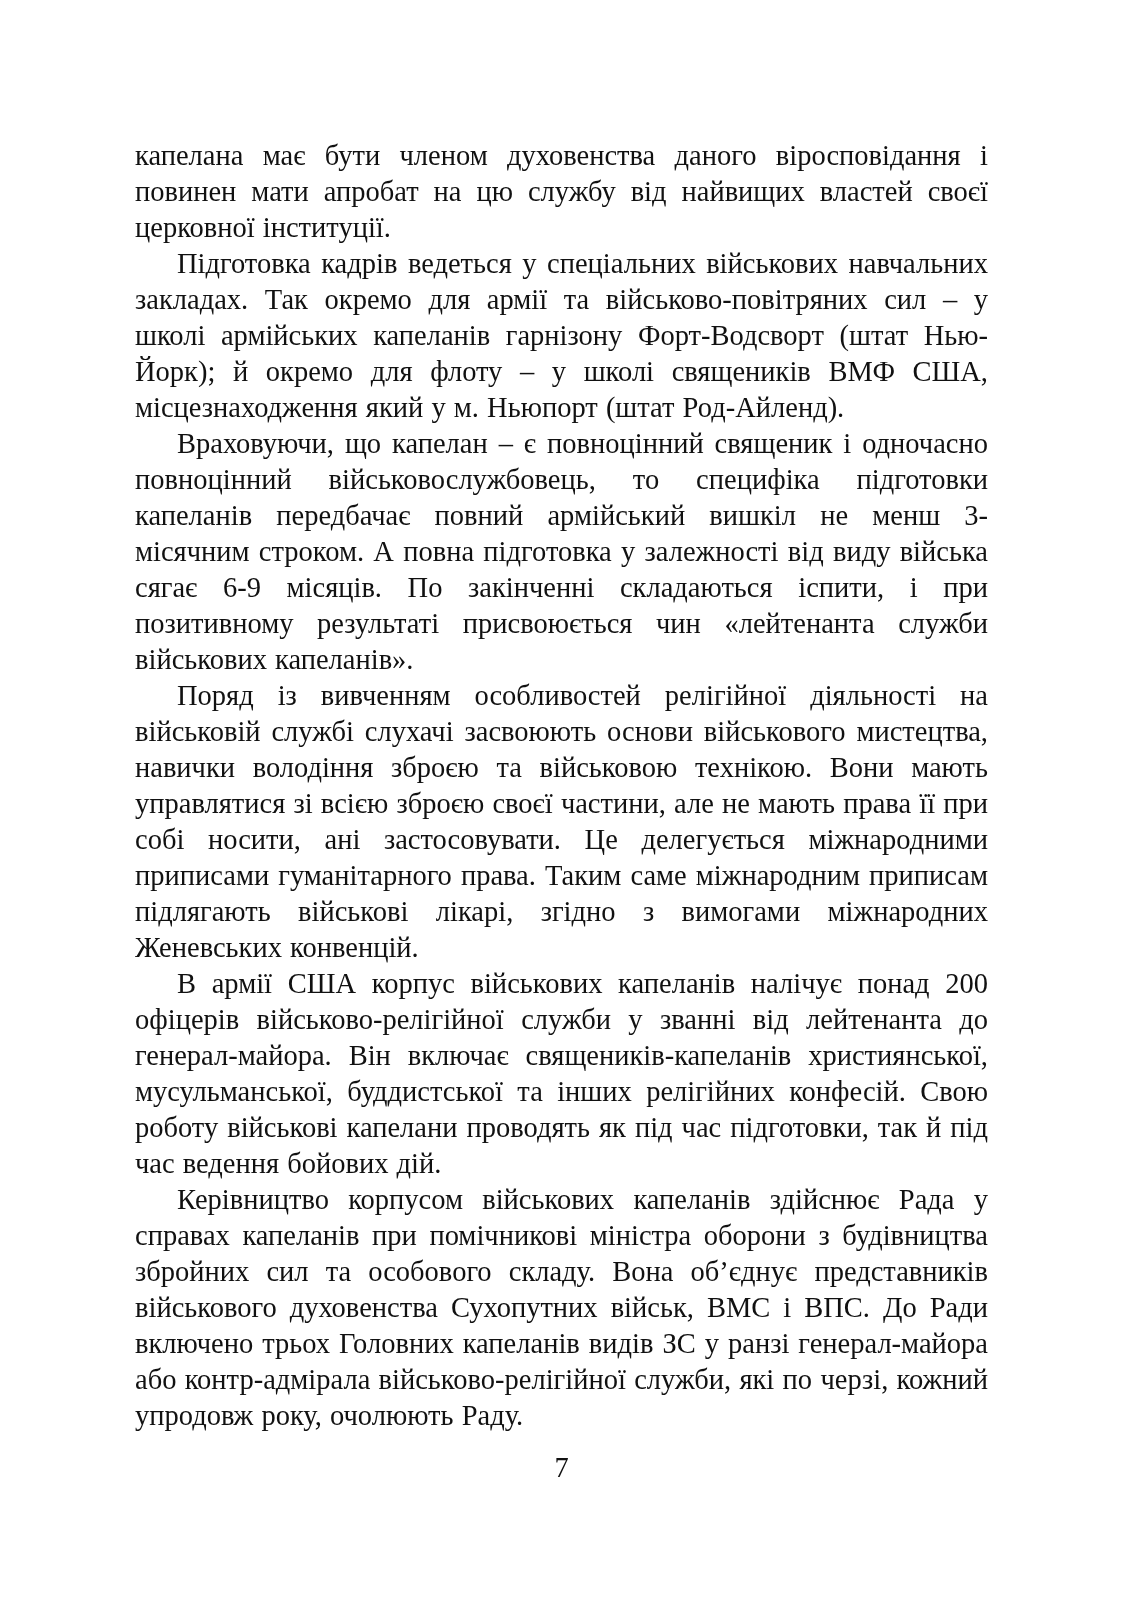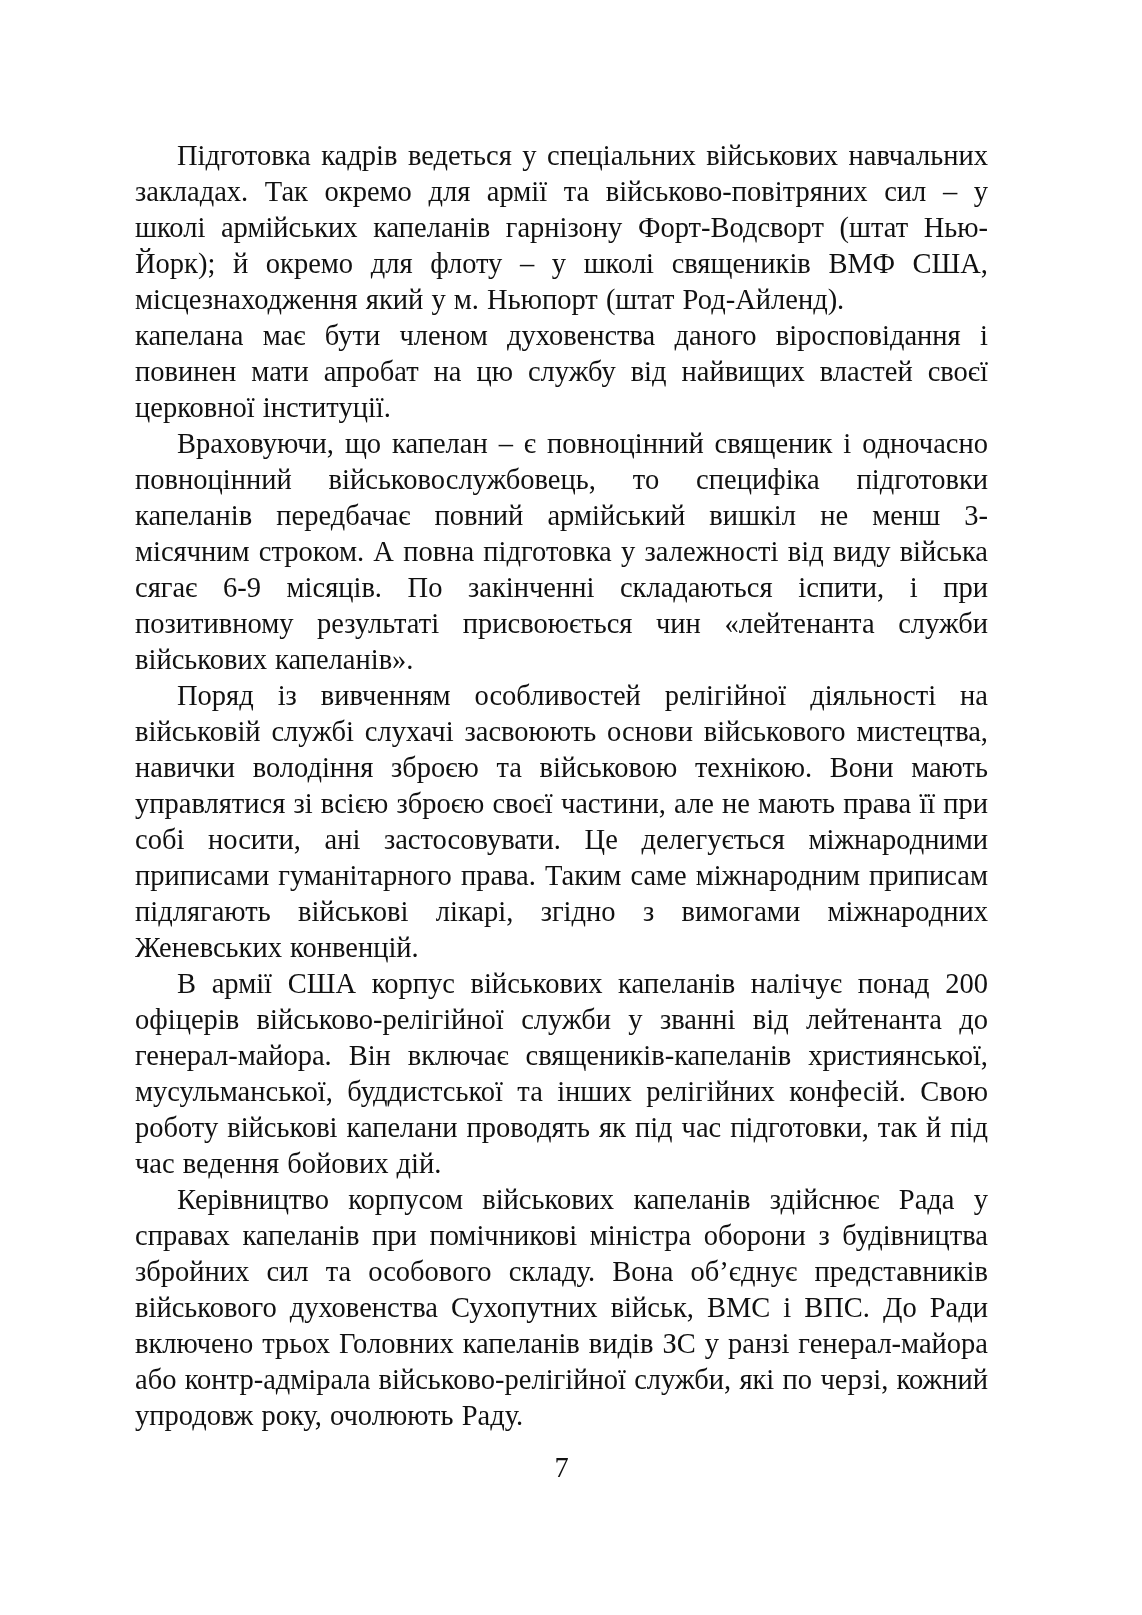--- a/index.html
+++ b/index.html
@@ -44,21 +44,21 @@
     text-align: center;
     font-size: 28.5px;
     line-height: 36px;
   }
 </style>
 </head>
 <body>
 
 <div class="page">
   <div class="text-block" id="paragraph-container">
+      <p class="para no-indent">капелана має бути членом духовенства даного віросповідання і повинен мати апробат на цю службу від найвищих властей своєї церковної інституції.</p>
       <p class="para">Підготовка кадрів ведеться у спеціальних військових навчальних закладах. Так окремо для армії та військово-повітряних сил – у школі армійських капеланів гарнізону Форт-Водсворт (штат Нью-Йорк); й окремо для флоту – у школі священиків ВМФ США, місцезнаходження який у м. Ньюпорт (штат Род-Айленд).</p>
-      <p class="para no-indent">капелана має бути членом духовенства даного віросповідання і повинен мати апробат на цю службу від найвищих властей своєї церковної інституції.</p>
       <p class="para">Враховуючи, що капелан – є повноцінний священик і одночасно повноцінний військовослужбовець, то специфіка підготовки капеланів передбачає повний армійський вишкіл не менш 3-місячним строком. А повна підготовка у залежності від виду війська сягає 6-9 місяців. По закінченні складаються іспити, і при позитивному результаті присвоюється чин «лейтенанта служби військових капеланів».</p>
       <p class="para">Поряд із вивченням особливостей релігійної діяльності на військовій службі слухачі засвоюють основи військового мистецтва, навички володіння зброєю та військовою технікою. Вони мають управлятися зі всією зброєю своєї частини, але не мають права її при собі носити, ані застосовувати. Це делегується міжнародними приписами гуманітарного права. Таким саме міжнародним приписам підлягають військові лікарі, згідно з вимогами міжнародних Женевських конвенцій.</p>
       <p class="para">В армії США корпус військових капеланів налічує понад 200 офіцерів військово-релігійної служби у званні від лейтенанта до генерал-майора. Він включає священиків-капеланів християнської, мусульманської, буддистської та інших релігійних конфесій. Свою роботу військові капелани проводять як під час підготовки, так й під час ведення бойових дій.</p>
       <p class="para">Керівництво корпусом військових капеланів здійснює Рада у справах капеланів при помічникові міністра оборони з будівництва збройних сил та особового складу. Вона об’єднує представників військового духовенства Сухопутних військ, ВМС і ВПС. До Ради включено трьох Головних капеланів видів ЗС у ранзі генерал-майора або контр-адмірала військово-релігійної служби, які по черзі, кожний упродовж року, очолюють Раду.</p>
     </div>
   <div class="page-number">7</div>
 </div>
 
 </body></html>

